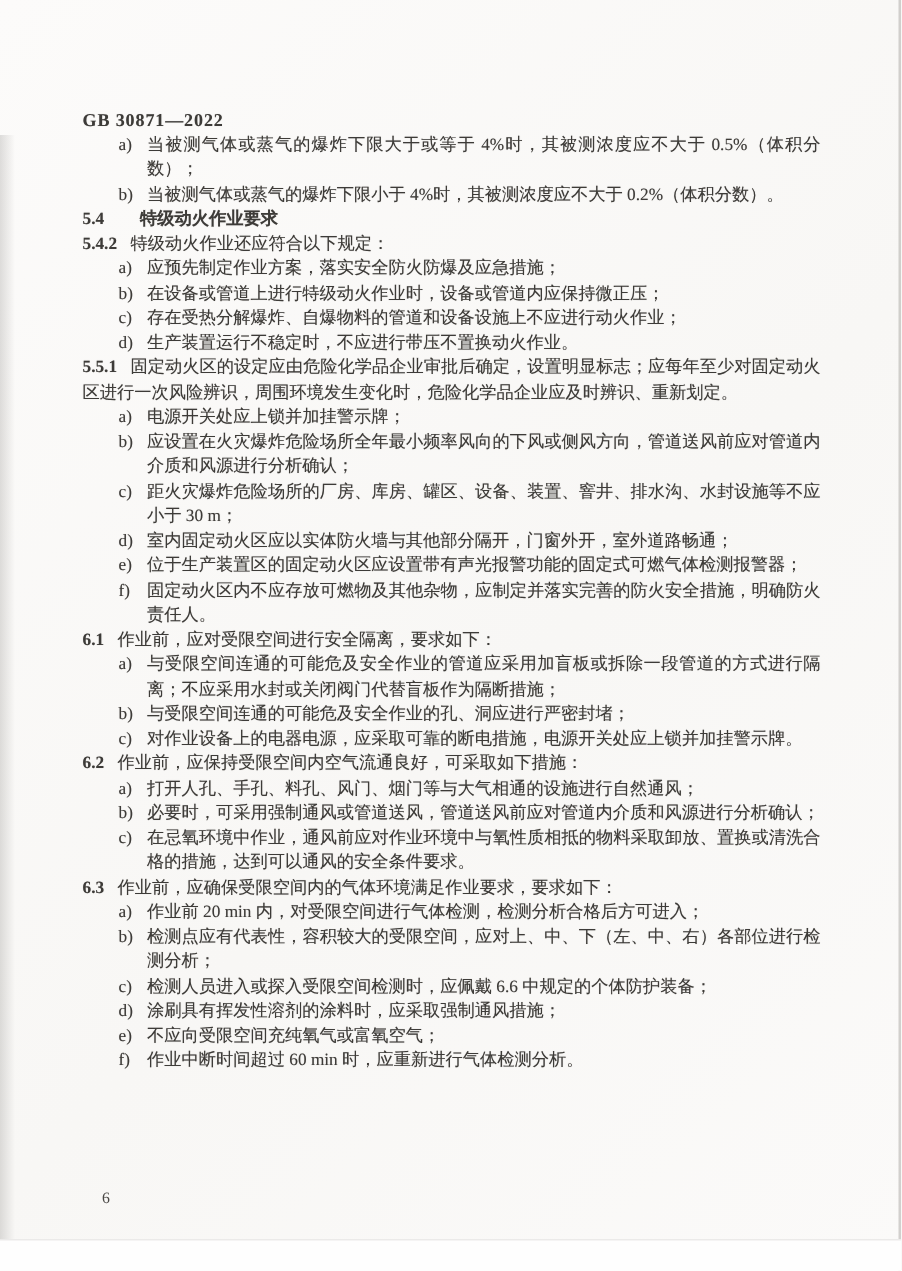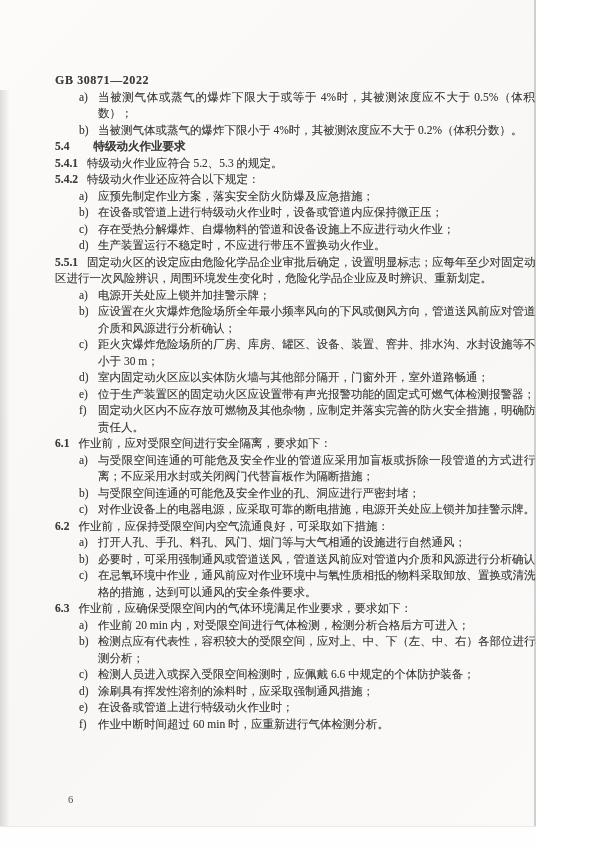--- a/index.html
+++ b/index.html
@@ -2,21 +2,21 @@
 <html><head>
 <meta charset="utf-8">
 <style>
   html, body {
     margin: 0;
     padding: 0;
     background: #ffffff;
   }
   .page {
     position: relative;
-    width: 536px;
+    width: 601px;
     height: 847px;
     overflow: hidden;
     background: linear-gradient(135deg, #fcfbfa 0%, #f8f7f5 55%, #fbfaf9 100%);
     font-family: "Liberation Serif", "DejaVu Serif", serif;
     color: #3d3b38;
   }
   
   .edge-left {
     position: absolute;
     left: 0; top: 90px;
@@ -97,23 +97,20 @@
     </div>
     <div class="item">
       <span class="lbl">b)</span>
       <span class="txt">当被测气体或蒸气的爆炸下限小于 4%时，其被测浓度应不大于 0.2%（体积分数）。</span>
     </div>
 
     <p class="heading">
       <span class="hnum">5.4</span><span class="htitle">特级动火作业要求</span>
     </p>
     <p class="clause">
-      <span class="cnum">5.4.1</span><span class="ctext">特级动火作业应符合 5.2、5.3 的规定。</span>
-    </p>
-    <p class="clause">
       <span class="cnum">5.4.2</span><span class="ctext">特级动火作业还应符合以下规定：</span>
     </p>
     <div class="item">
       <span class="lbl">a)</span>
       <span class="txt">应预先制定作业方案，落实安全防火防爆及应急措施；</span>
     </div>
     <div class="item">
       <span class="lbl">b)</span>
       <span class="txt">在设备或管道上进行特级动火作业时，设备或管道内应保持微正压；</span>
     </div>
@@ -201,21 +198,21 @@
     <div class="item">
       <span class="lbl">c)</span>
       <span class="txt">检测人员进入或探入受限空间检测时，应佩戴 6.6 中规定的个体防护装备；</span>
     </div>
     <div class="item">
       <span class="lbl">d)</span>
       <span class="txt">涂刷具有挥发性溶剂的涂料时，应采取强制通风措施；</span>
     </div>
     <div class="item">
       <span class="lbl">e)</span>
-      <span class="txt">在设备或管道上进行特级动火作业时；</span>
+      <span class="txt">不应向受限空间充纯氧气或富氧空气；</span>
     </div>
     <div class="item">
       <span class="lbl">f)</span>
       <span class="txt">作业中断时间超过 60 min 时，应重新进行气体检测分析。</span>
     </div>
 
   </div>
 
   <div class="footer-pagenum">6</div>
 </div>

